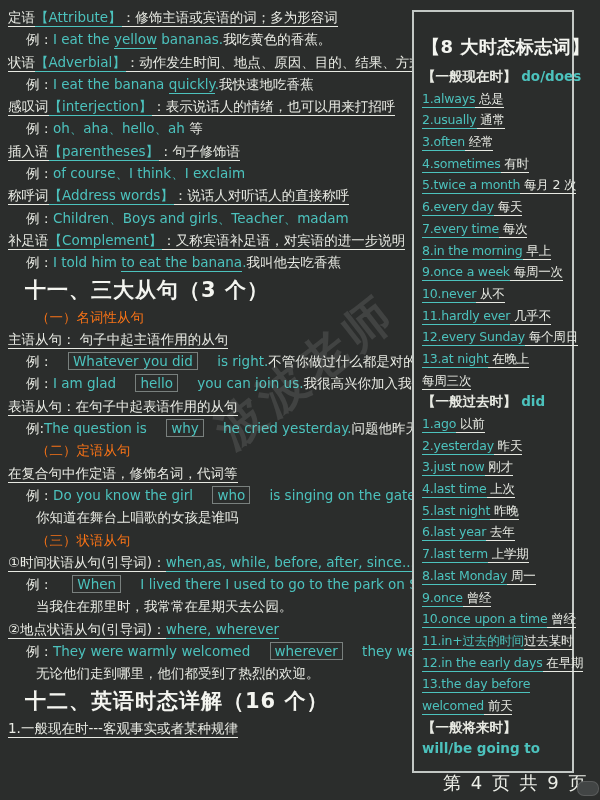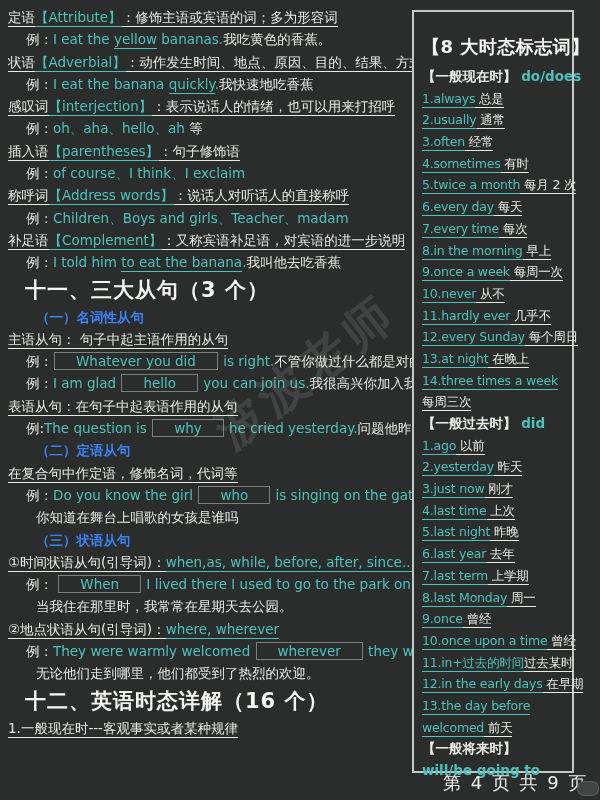--- a/index.html
+++ b/index.html
@@ -6,27 +6,27 @@
   body{
     width:600px;height:800px;position:relative;overflow:hidden;
     background:#2b2d2c;
     font-family:"DejaVu Sans","Liberation Sans",sans-serif;
   }
   #stage{position:absolute;inset:0;}
   .white{color:#e8eae3;}
   .teal{color:#4cc2bd;}
   .bold{font-weight:bold;}
   .u{border-bottom:1px solid currentColor;padding-bottom:1px;}
-  .boxed{border:1px solid rgba(185,197,195,.55);padding:0 21px;margin:0 1px;}
+  .boxed{border:1px solid rgba(185,197,195,.55);padding:0 4px;margin:0 15px;}
   
   #left-col{position:absolute;left:8px;top:6px;width:404px;z-index:1;}
   #left-col .line{height:22.3px;line-height:22.3px;font-size:13.5px;white-space:nowrap;}
   .ind1{padding-left:18px;}
   .ind2{padding-left:28px;}
-  .sub .seg{font-weight:bold;color:#3b82f6;text-align:center;}
+  .sub .seg{font-weight:normal;color:#f97316;text-align:center;}
   .section-heading{
     font-size:21px;font-weight:bold;color:#f4f5f0;
     margin:3px 0 3px 17px;line-height:26px;letter-spacing:1px;height:26px;
   }
   
   #right-box{
     position:absolute;left:412px;top:10px;width:162px;height:763px;
     box-sizing:border-box;border:2px solid #c3c8c5;background:#2b2d2c;
     padding:20px 4px 0 8px;z-index:3;
   }
@@ -99,21 +99,20 @@
         <div class="line ind0"><span class="seg teal u">4.sometimes</span><span class="seg white u"> 有时</span></div>
         <div class="line ind0"><span class="seg teal u">5.twice a month</span><span class="seg white u"> 每月 2 次</span></div>
         <div class="line ind0"><span class="seg teal u">6.every day</span><span class="seg white u"> 每天</span></div>
         <div class="line ind0"><span class="seg teal u">7.every time</span><span class="seg white u"> 每次</span></div>
         <div class="line ind0"><span class="seg teal u">8.in the morning</span><span class="seg white u"> 早上</span></div>
         <div class="line ind0"><span class="seg teal u">9.once a week</span><span class="seg white u"> 每周一次</span></div>
         <div class="line ind0"><span class="seg teal u">10.never</span><span class="seg white u"> 从不</span></div>
         <div class="line ind0"><span class="seg teal u">11.hardly ever</span><span class="seg white u"> 几乎不</span></div>
         <div class="line ind0"><span class="seg teal u">12.every Sunday</span><span class="seg white u"> 每个周日</span></div>
         <div class="line ind0"><span class="seg teal u">13.at night</span><span class="seg white u"> 在晚上</span></div>
-        <div class="line ind0"><span class="seg teal u">14.three times a week</span></div>
         <div class="line ind0"><span class="seg white u">每周三次</span></div>
         <div class="line ind0 rhead"><span class="seg white bold">【一般过去时】</span><span class="seg teal bold"> did</span></div>
         <div class="line ind0"><span class="seg teal u">1.ago</span><span class="seg white u"> 以前</span></div>
         <div class="line ind0"><span class="seg teal u">2.yesterday</span><span class="seg white u"> 昨天</span></div>
         <div class="line ind0"><span class="seg teal u">3.just now</span><span class="seg white u"> 刚才</span></div>
         <div class="line ind0"><span class="seg teal u">4.last time</span><span class="seg white u"> 上次</span></div>
         <div class="line ind0"><span class="seg teal u">5.last night</span><span class="seg white u"> 昨晚</span></div>
         <div class="line ind0"><span class="seg teal u">6.last year</span><span class="seg white u"> 去年</span></div>
         <div class="line ind0"><span class="seg teal u">7.last term</span><span class="seg white u"> 上学期</span></div>
         <div class="line ind0"><span class="seg teal u">8.last Monday</span><span class="seg white u"> 周一</span></div>

